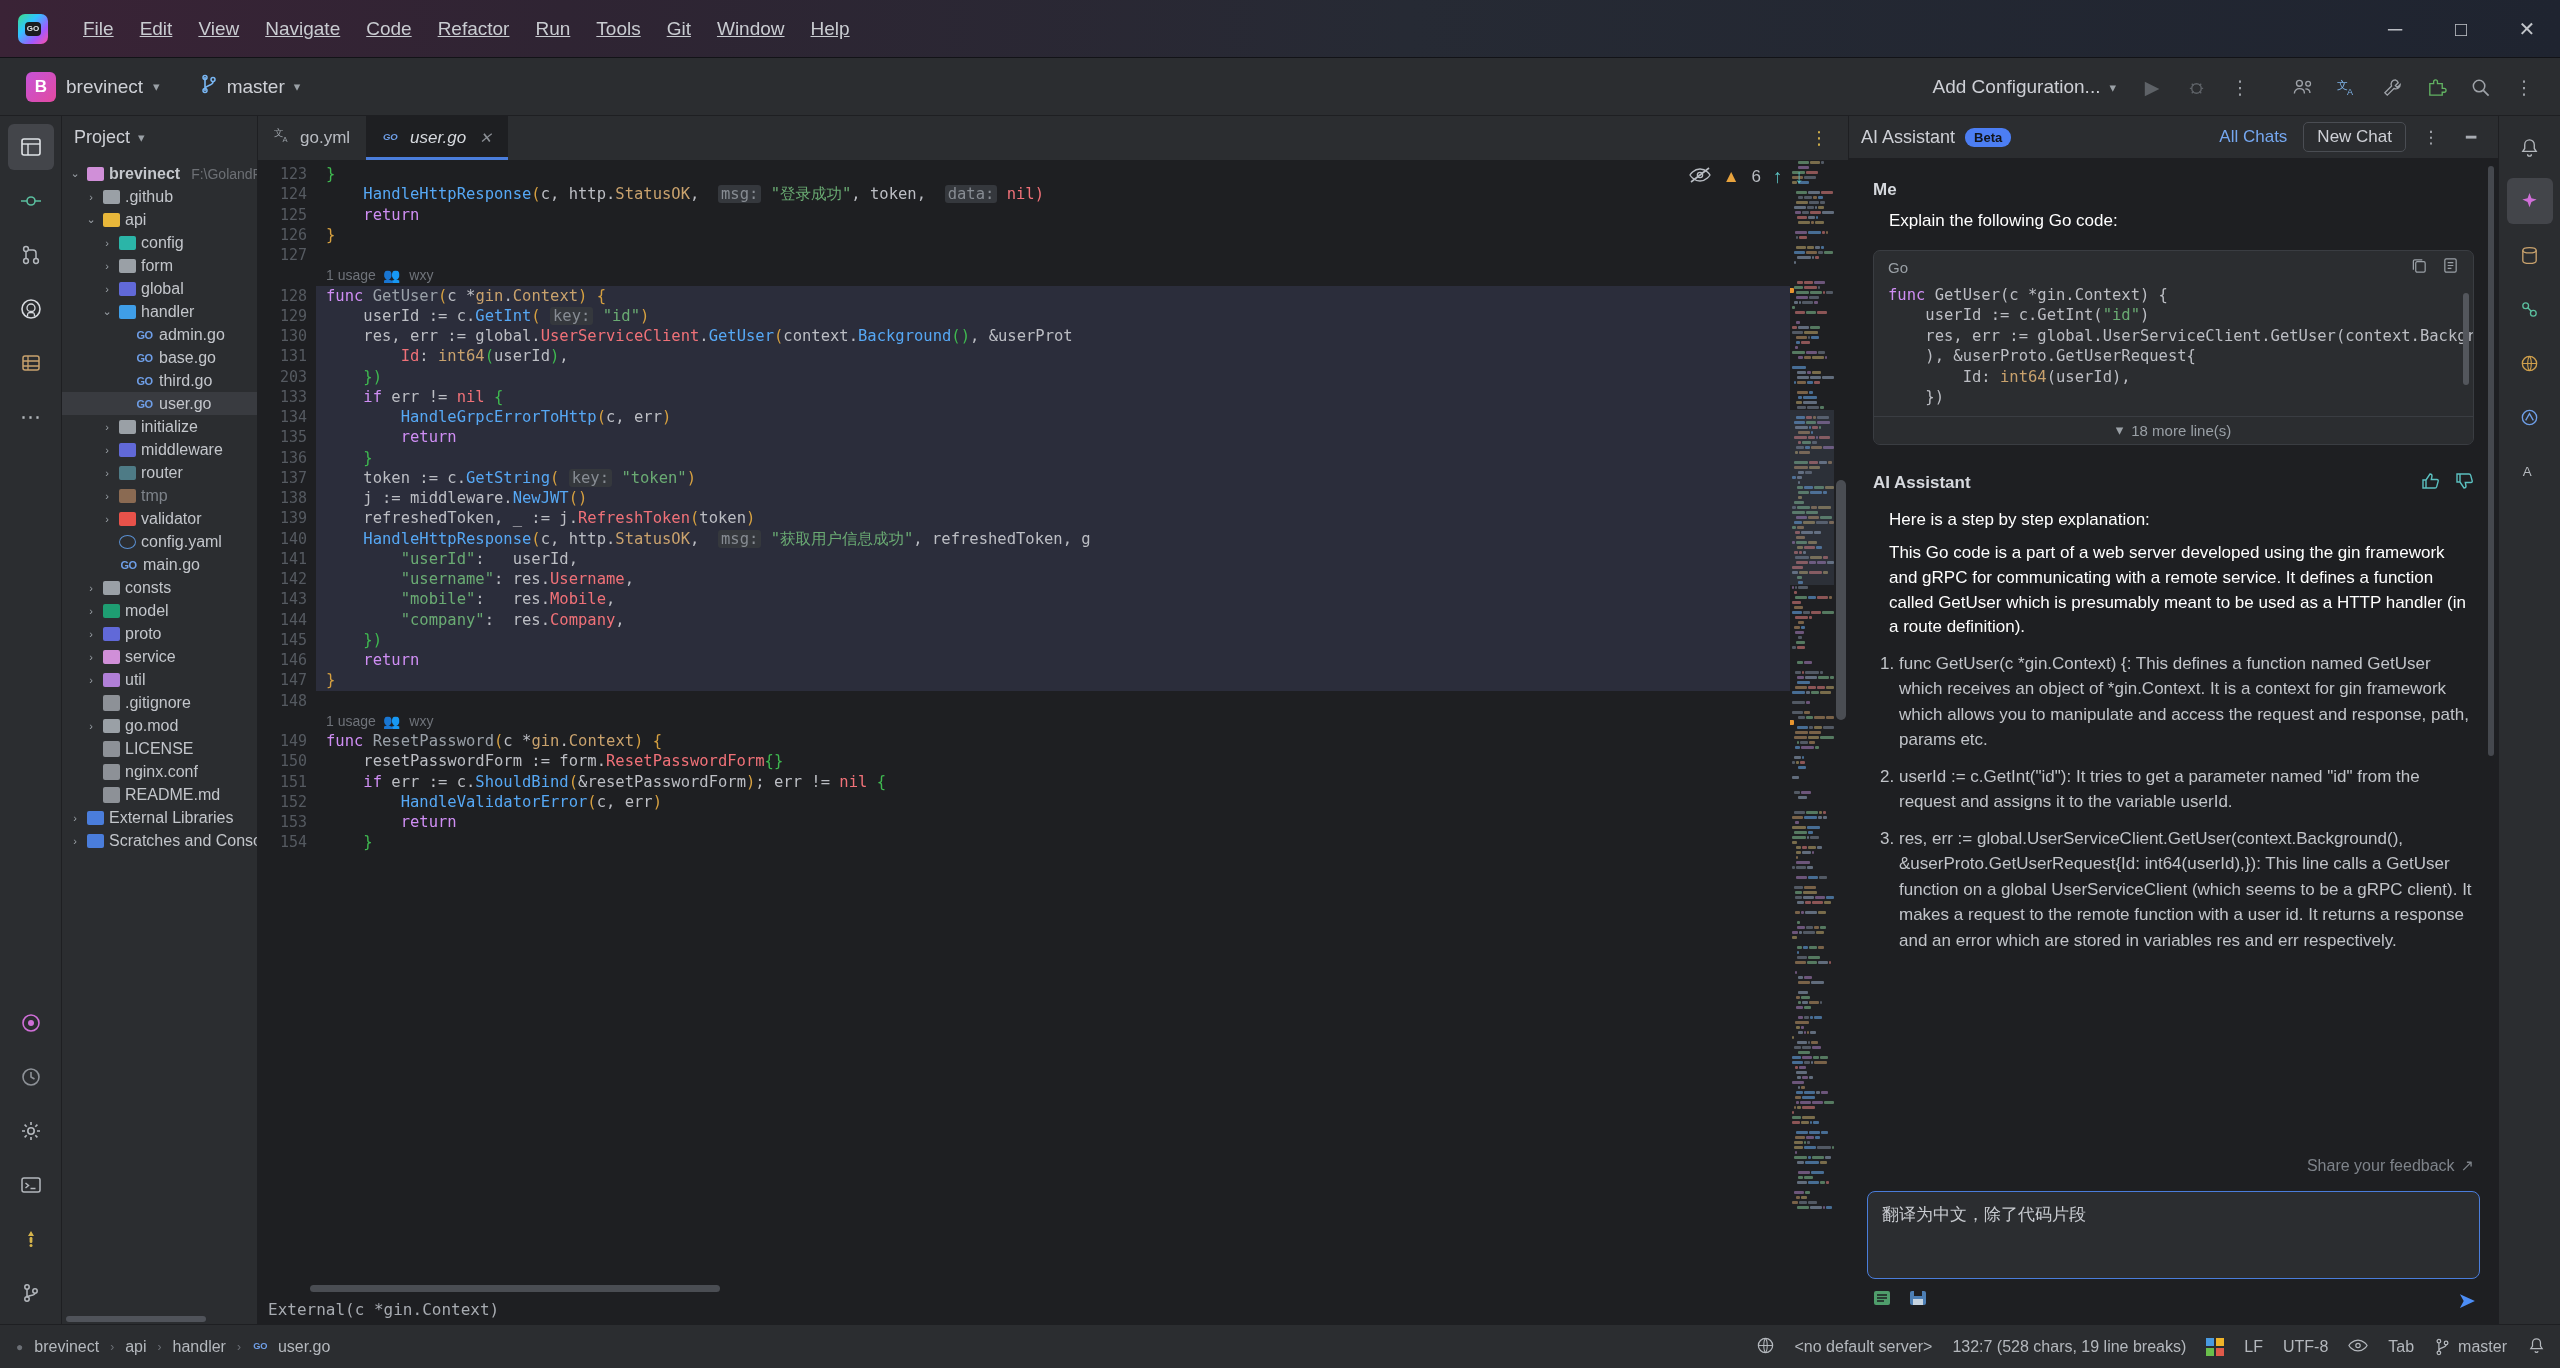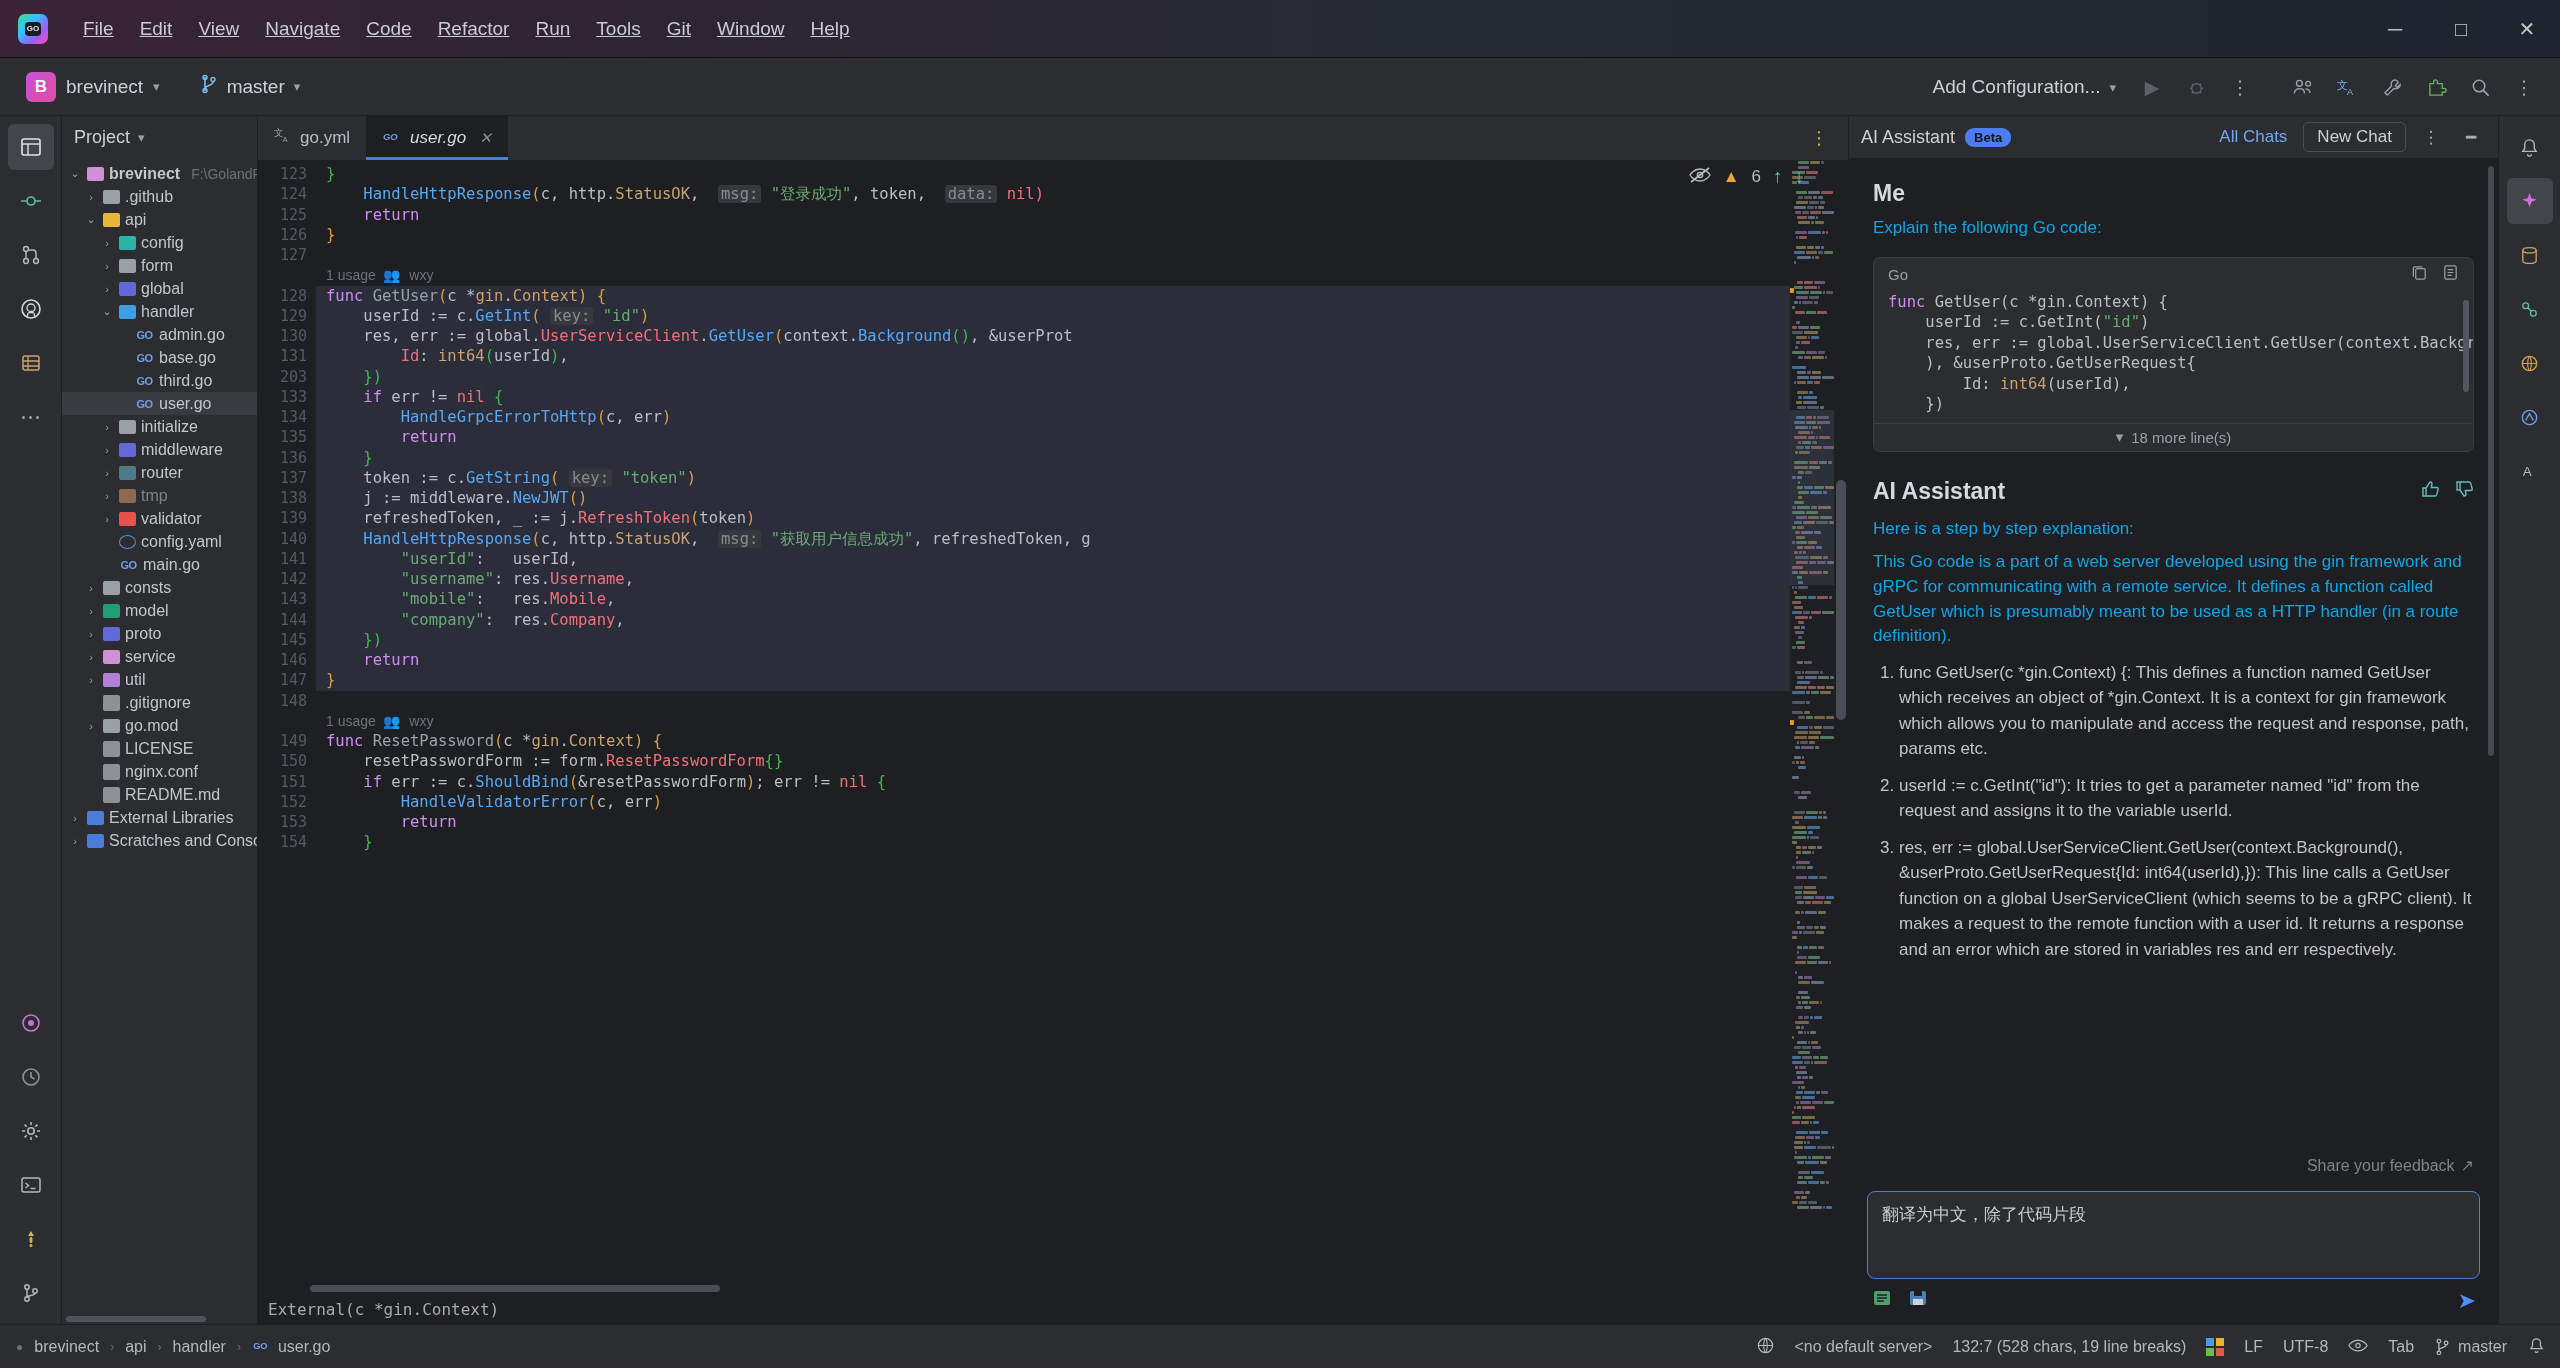--- a/index.html
+++ b/index.html
@@ -171,22 +171,22 @@
   .beta{
     background:#4c7ef3;color:#12151a;font-size:13px;font-weight:bold;border-radius:9px;padding:2px 9px;
   }
   .ai-head .grow{flex:1;}
   .allchats{color:#75a7f0;font-size:17px;padding:3px 6px;}
   .newchat{
     border:1px solid #4a4d53;border-radius:5px;padding:4px 13px;font-size:17px;color:#ced0d6;
   }
   .ai-ico{width:30px;height:30px;display:flex;align-items:center;justify-content:center;color:#a8acb2;font-size:17px;}
   .ai-body{ flex:1; overflow:hidden; position:relative; padding:0 24px; }
-  .msg-name{font-size:23px;color:#d6d9de;font-weight:bold;margin-top:22px;}
-  .msg-text{font-size:17px;color:#0ea5e9;margin-top:9px;line-height:1.45;}
+  .msg-name{font-size:17px;color:#d6d9de;font-weight:bold;margin-top:22px;}
+  .msg-text{font-size:17px;color:#ffffff;margin-top:9px;line-height:1.45;margin-left:16px;}
   .codecard{
     margin-top:16px;border:1px solid #3a3d42;border-radius:7px;background:#2b2d30;overflow:hidden;
     position:relative;
   }
   .codecard-head{height:34px;display:flex;align-items:center;padding:0 14px;font-size:15px;color:#9aa0a6;}
   .codecard-head .grow{flex:1;}
   .cc-ico{color:#9aa0a6;font-size:16px;margin-left:14px;}
   .codecard pre{
     font-family:"DejaVu Sans Mono",monospace;font-size:15.5px;line-height:20.5px;color:#bcbec4;
     padding:0 14px 8px 14px; white-space:pre; overflow:hidden;

